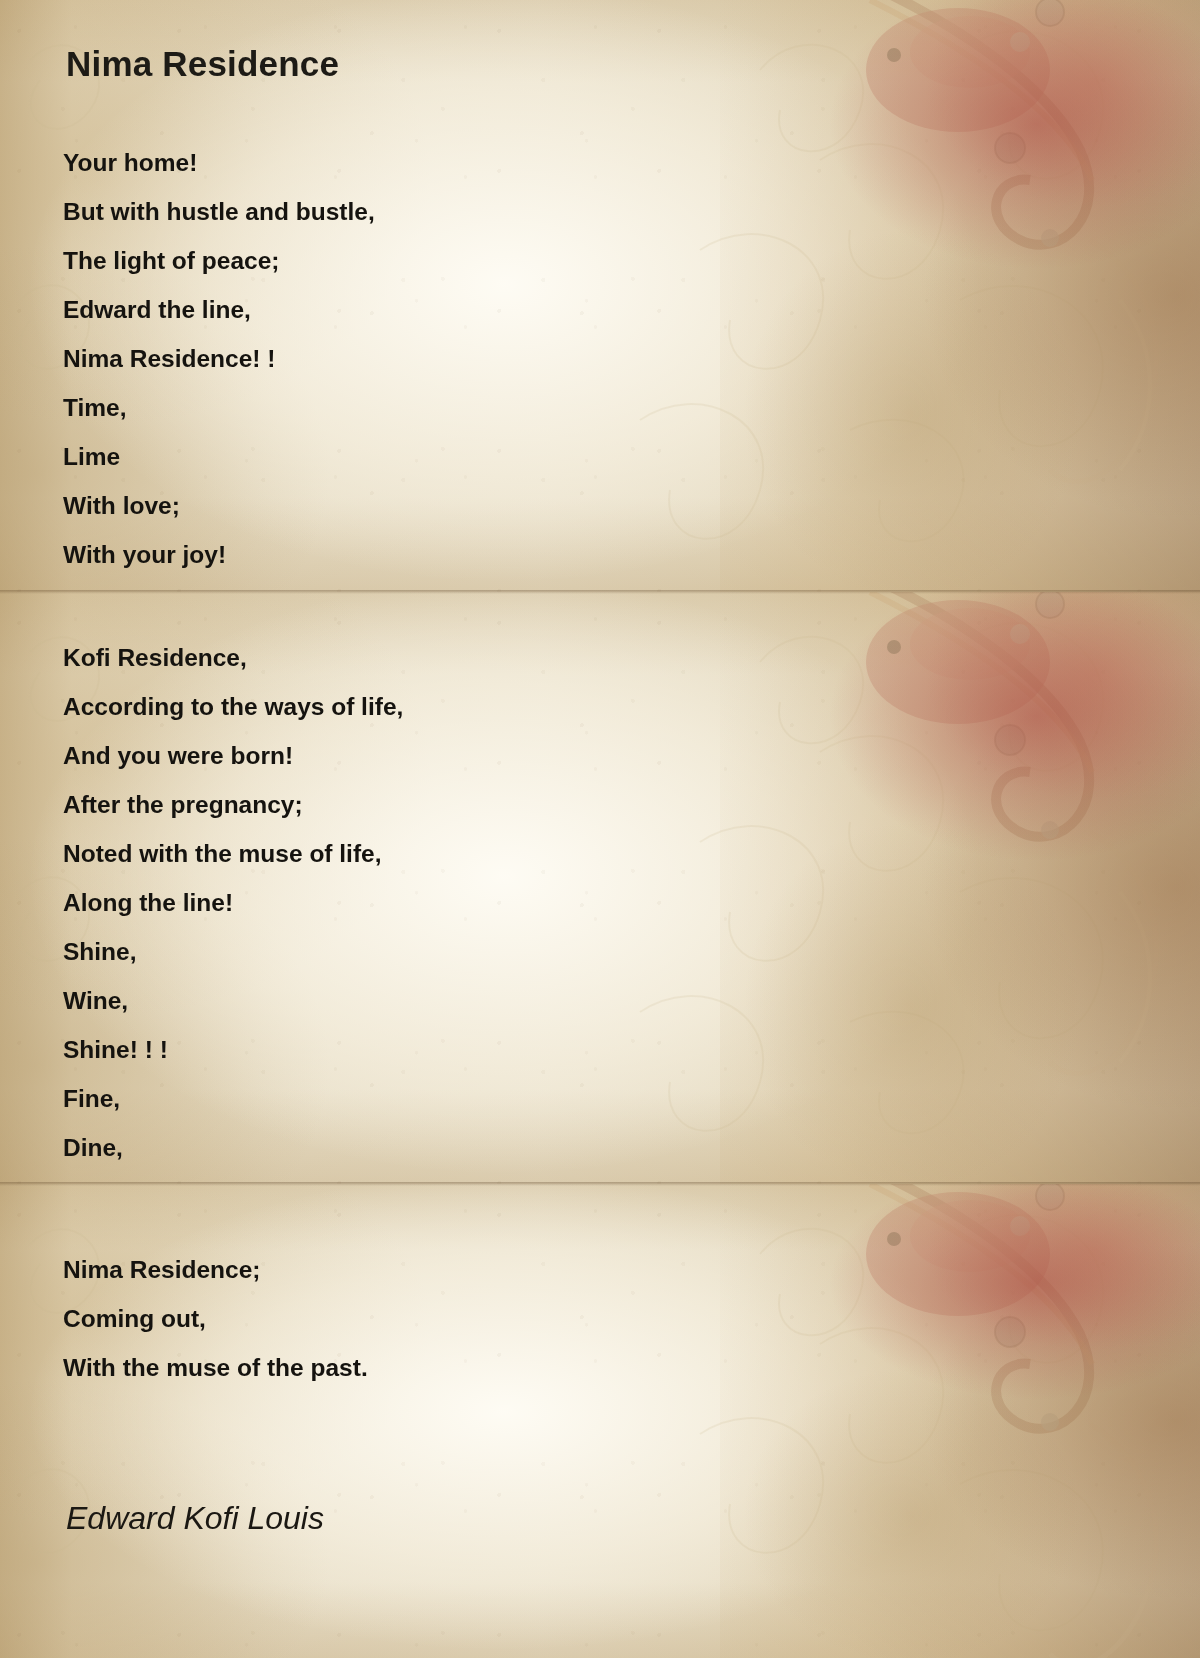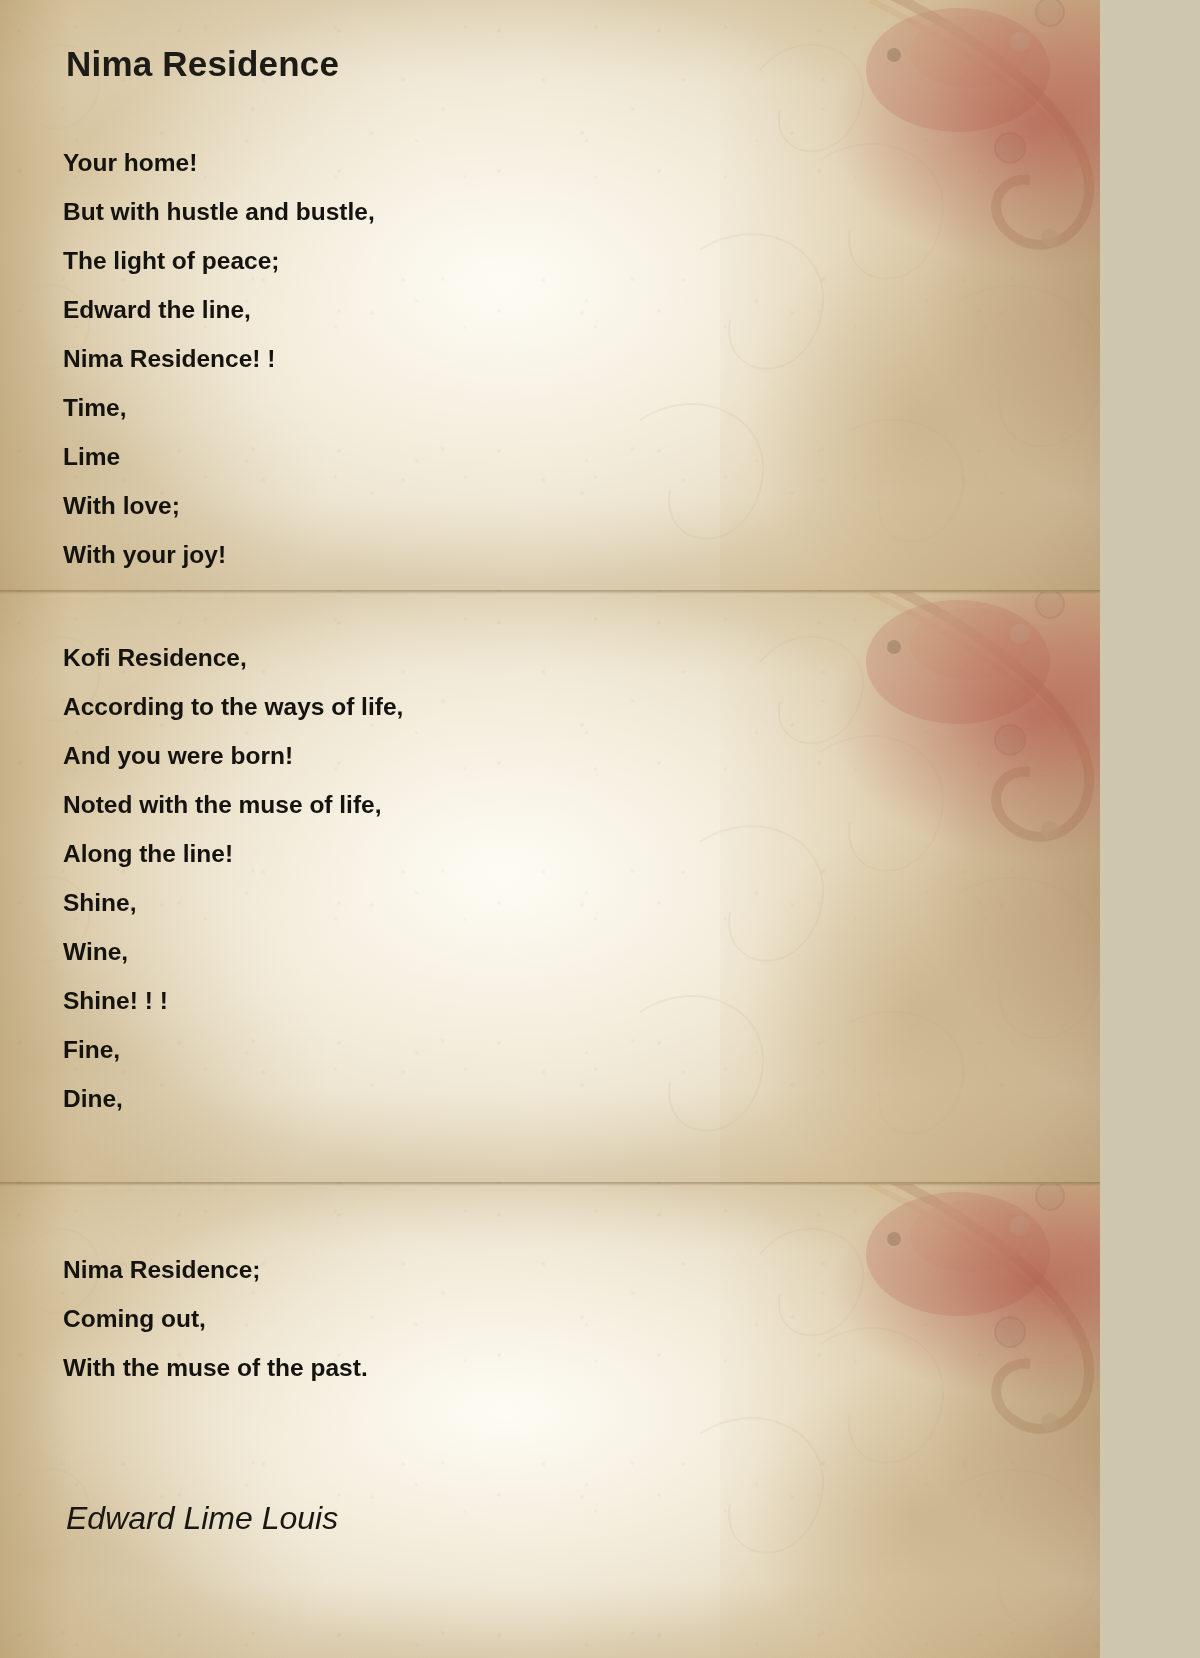--- a/index.html
+++ b/index.html
@@ -5,21 +5,21 @@
   html, body {
     margin: 0;
     padding: 0;
     background: #cfc6ae;
   }
   body {
     font-family: "Liberation Sans", sans-serif;
   }
   #page {
     position: relative;
-    width: 1100px;
+    width: 1200px;
     height: 1658px;
     overflow: hidden;
     background: #e9e0cb;
   }
 
   
   .panel {
     position: absolute;
     left: 0;
     width: 1200px;
@@ -259,30 +259,31 @@
     </div>
   </div>
 
   <div class="seam seam-1"></div>
   <div class="seam seam-2"></div>
 
   <div class="stanza stanza-2">
     <div class="line">Kofi Residence,</div>
     <div class="line">According to the ways of life,</div>
     <div class="line">And you were born!</div>
+    <div class="line">After the pregnancy;</div>
     <div class="line">Noted with the muse of life,</div>
     <div class="line">Along the line!</div>
     <div class="line">Shine,</div>
     <div class="line">Wine,</div>
     <div class="line">Shine! ! !</div>
     <div class="line">Fine,</div>
     <div class="line">Dine,</div>
   </div>
 
   <div class="stanza stanza-3">
     <div class="line">Nima Residence;</div>
     <div class="line">Coming out,</div>
     <div class="line">With the muse of the past.</div>
   </div>
 
-  <div class="author">Edward Lime Louis</div>
+  <div class="author">Edward Kofi Louis</div>
 
 </div>
 
 </body></html>

